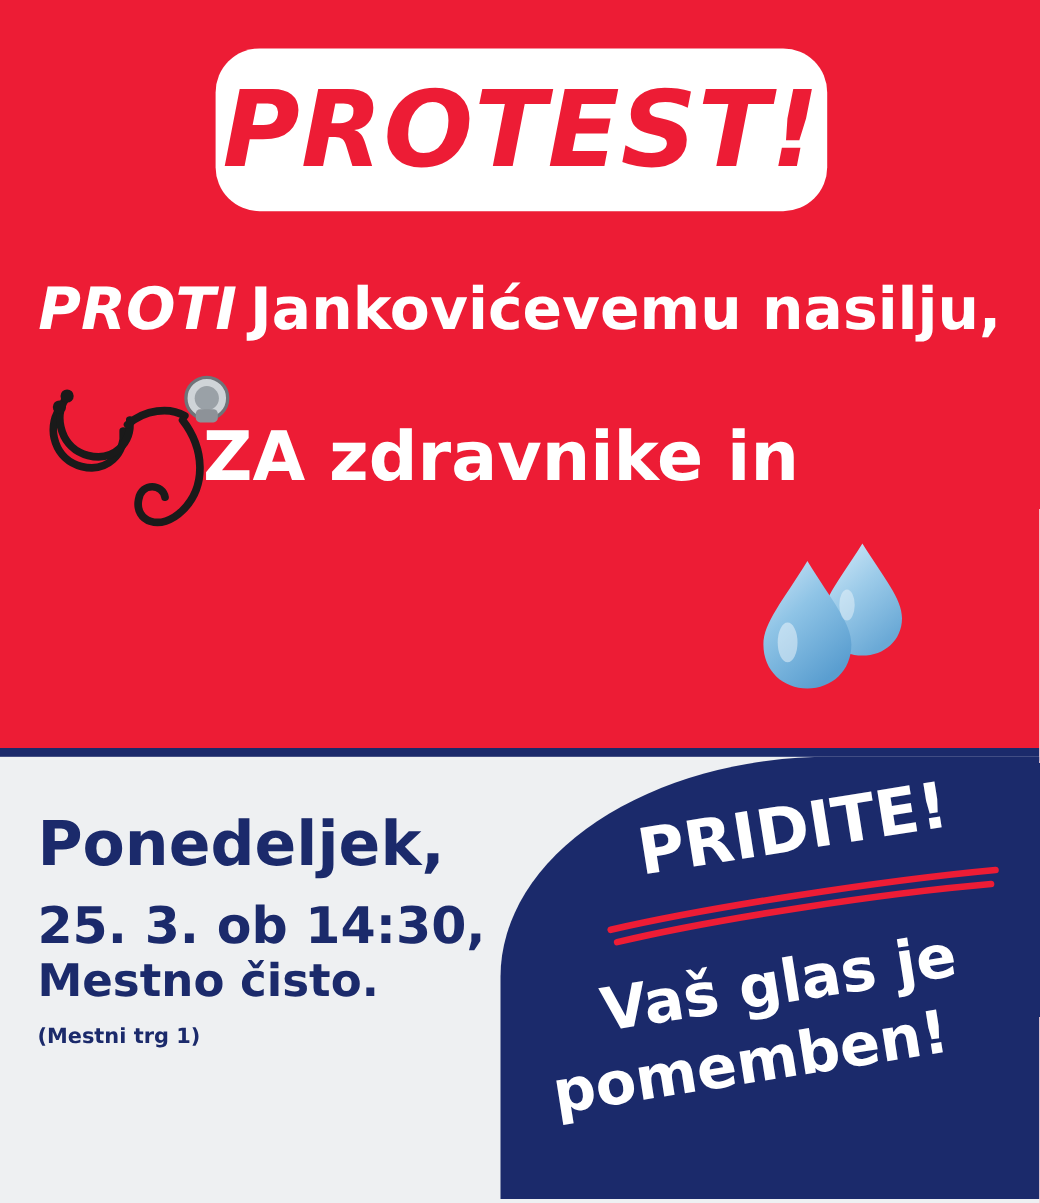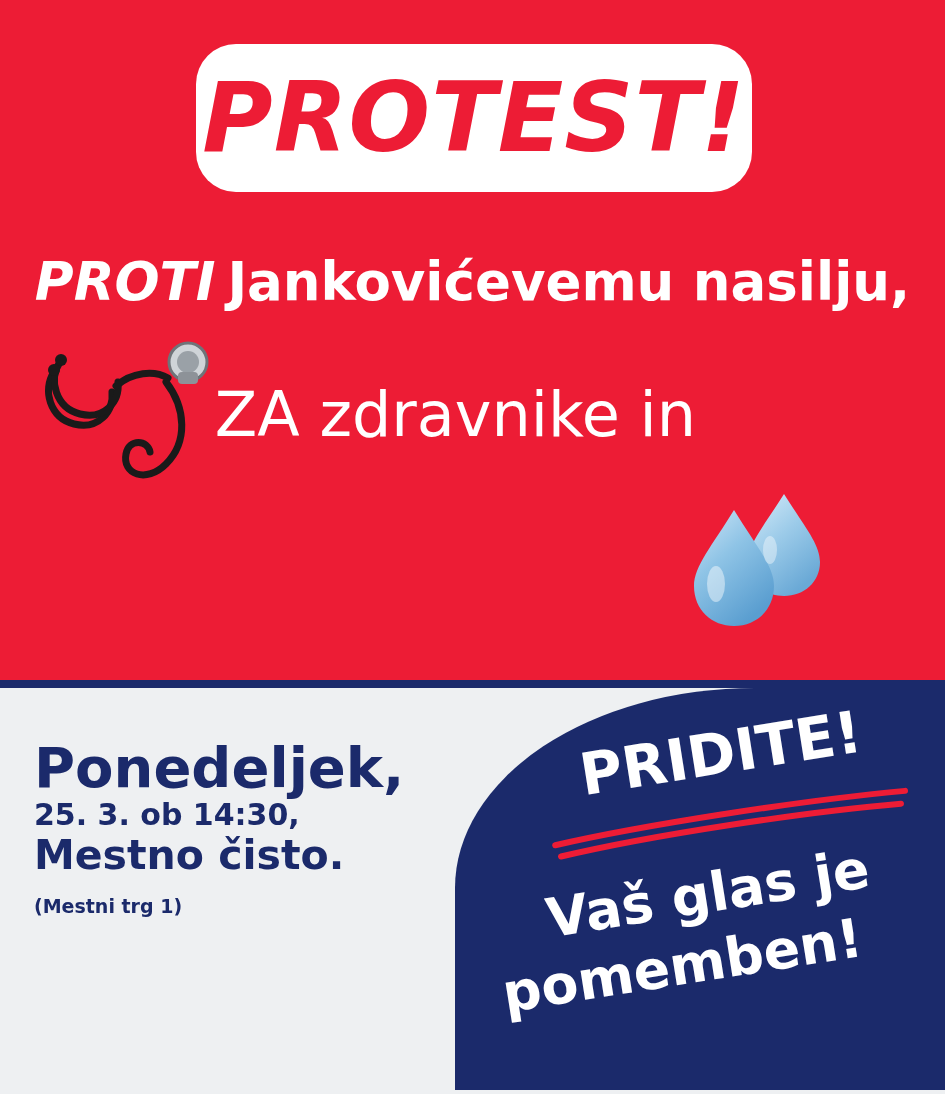--- a/index.html
+++ b/index.html
@@ -78,21 +78,21 @@
 
   .line-za1 {
     position: absolute;
     left: 0;
     top: 378px;
     width: 839px;
     text-align: center;
     padding-left: 72px;
     box-sizing: border-box;
     font-family: "DejaVu Sans", sans-serif;
-    font-weight: normal;
+    font-weight: bold;
     font-size: 62px;
     color: #ffffff;
     white-space: nowrap;
   }
 
   .line-za2 {
     position: absolute;
     left: 70px;
     top: 528px;
     font-family: "DejaVu Sans", sans-serif;
@@ -159,23 +159,23 @@
     color: #1b2a6b;
     font-family: "DejaVu Sans", sans-serif;
     font-weight: bold;
   }
   .details .d-line1 {
     font-size: 56px;
     line-height: 1.08;
     white-space: nowrap;
   }
   .details .d-line2 {
-    font-size: 30px;
+    font-size: 46px;
     line-height: 1.12;
-    margin-top: 0;
+    margin-top: 18px;
     white-space: nowrap;
   }
   .details .d-line3 {
     font-size: 41px;
     line-height: 1.15;
     margin-top: 8px;
     white-space: nowrap;
   }
   .details .d-line4 {
     font-size: 41px;

